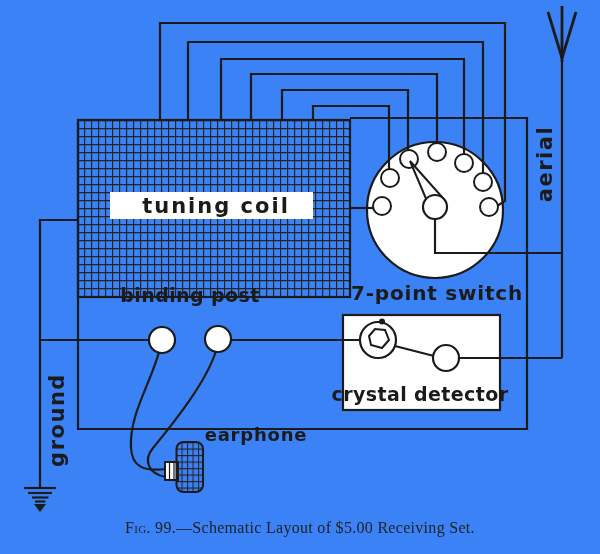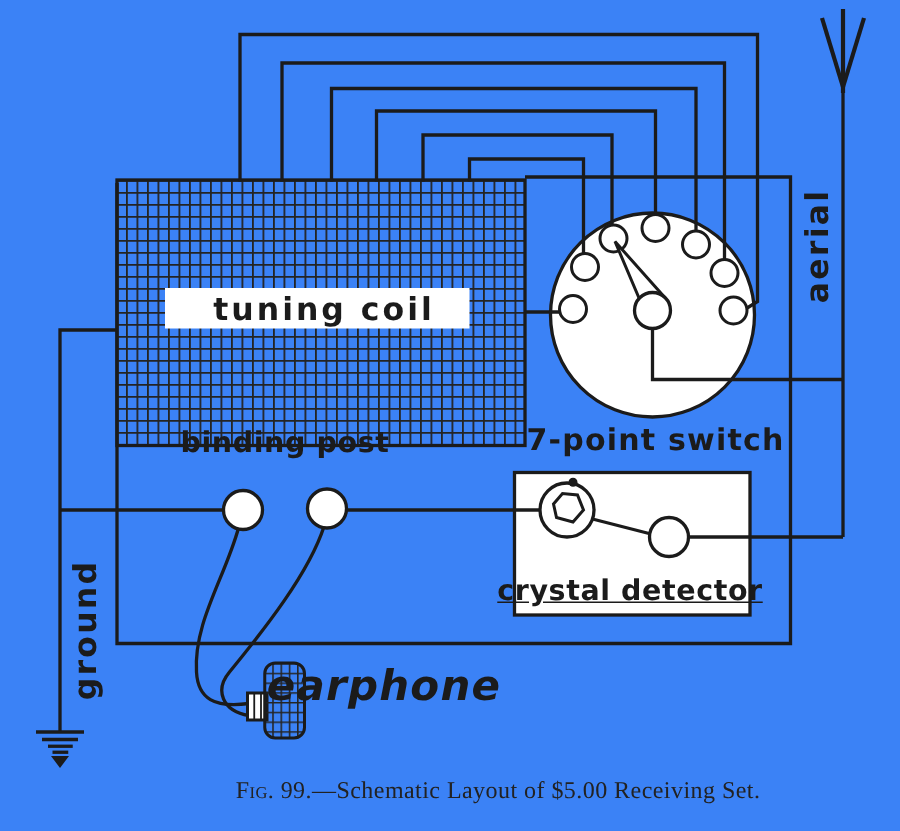--- a/index.html
+++ b/index.html
@@ -10,28 +10,28 @@
   svg{position:absolute;left:0;top:0;}
   .lbl{
     position:absolute;color:#1b1b1b;white-space:nowrap;
     font-family:"DejaVu Sans",sans-serif;font-weight:600;
     transform:translate(-50%,-50%);pointer-events:none;
   }
   .lbl.vert{transform:translate(-50%,-50%) rotate(-90deg);}
   .lbl-tuning-coil{left:216px;top:206px;font-size:21px;letter-spacing:2px;}
   .lbl-binding-post{left:190px;top:295px;font-size:19px;letter-spacing:.4px;}
   .lbl-switch{left:437px;top:293px;font-size:20px;letter-spacing:.8px;text-align:center;}
-  .lbl-detector{left:420px;top:394px;font-size:19px;letter-spacing:.4px;text-decoration:underline;}
-  .lbl-earphone{left:256px;top:457px;font-size:28px;letter-spacing:.8px;font-style:italic;}
+  .lbl-detector{left:420px;top:394px;font-size:19px;letter-spacing:.4px;}
+  .lbl-earphone{left:256px;top:434px;font-size:18px;letter-spacing:.8px;}
   .lbl-aerial{left:545px;top:164px;font-size:21px;letter-spacing:1.5px;}
   .lbl-ground{left:57px;top:420px;font-size:21px;letter-spacing:1.5px;}
   .caption{
     position:absolute;left:300px;top:528px;transform:translate(-50%,-50%);
     font-family:"Liberation Serif","DejaVu Serif",serif;font-size:16px;
-    color:#222;white-space:nowrap;letter-spacing:.3px;margin-left:32px;
+    color:#222;white-space:nowrap;letter-spacing:.3px;
   }
   .caption .figtag{font-variant:small-caps;}
 </style>
 </head>
 <body>
 
 <div class="page">
 
   <svg width="600" height="554" viewBox="0 0 600 554">
     <defs>

